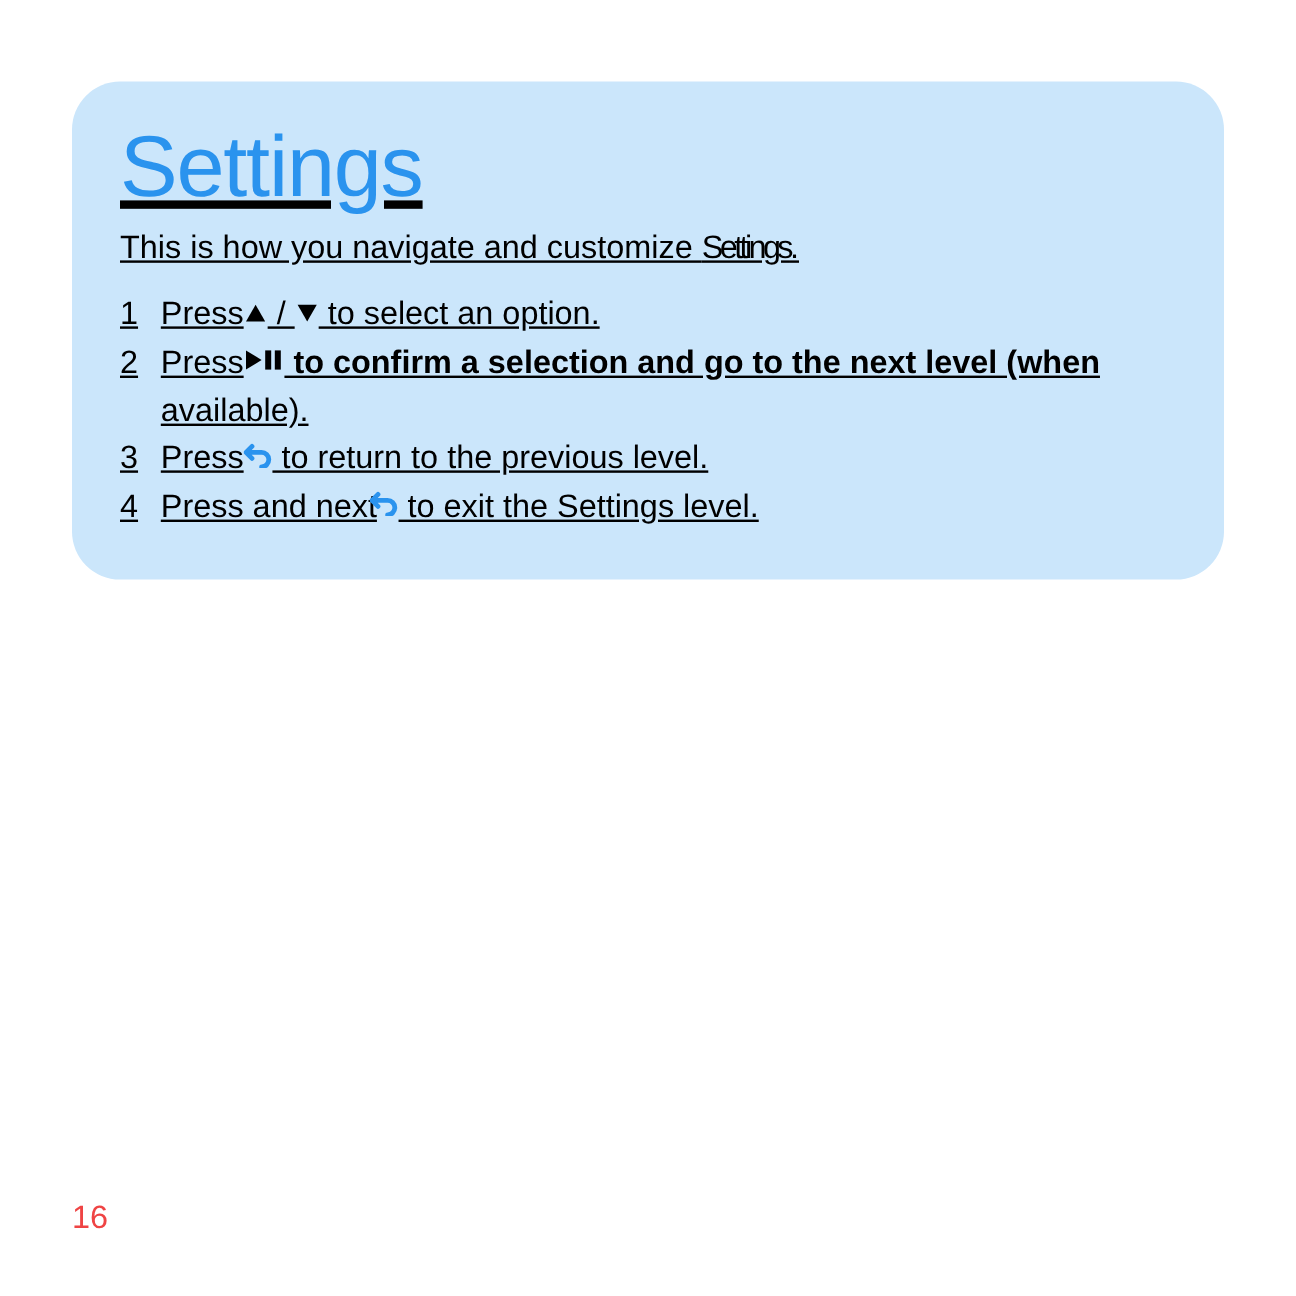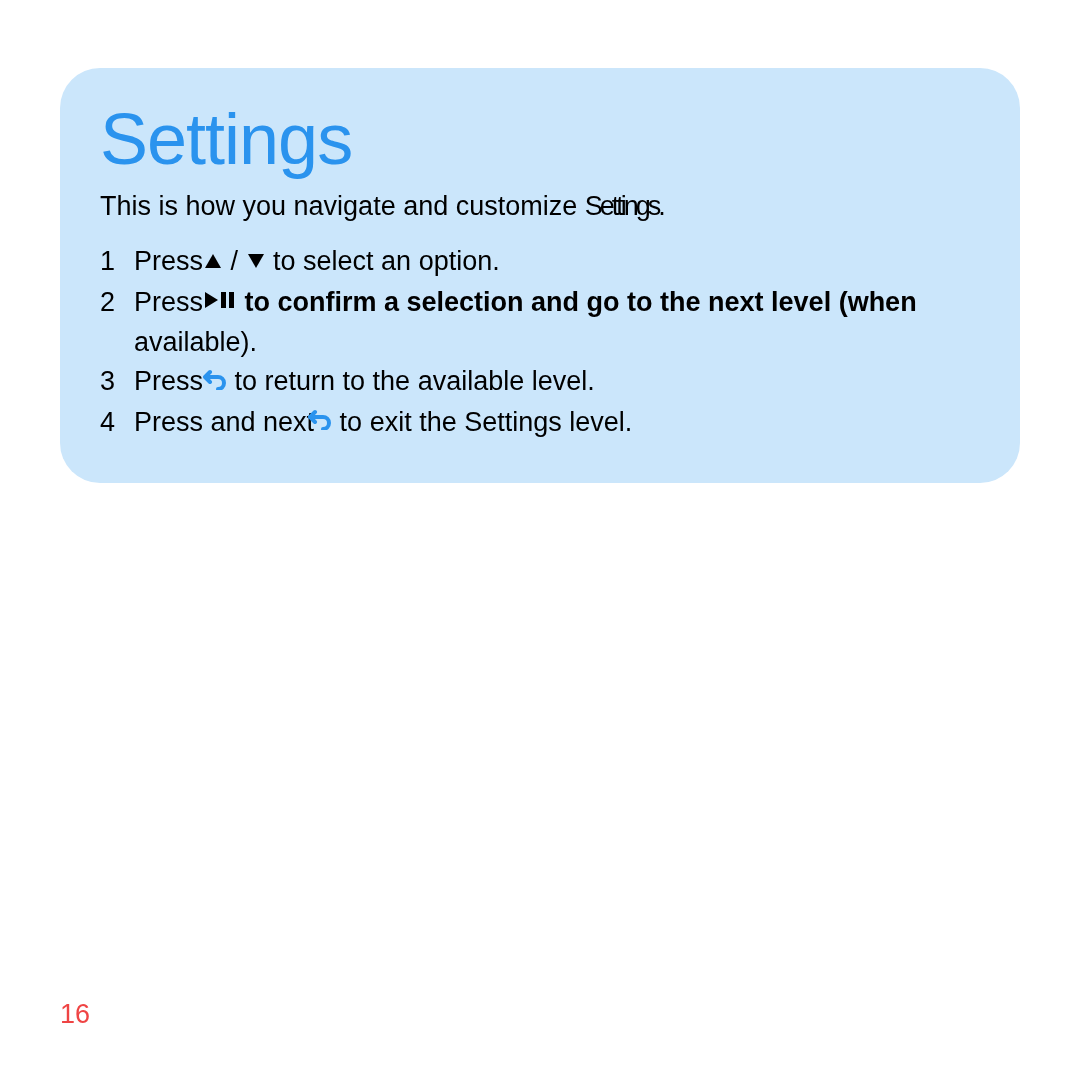--- a/index.html
+++ b/index.html
@@ -15,20 +15,21 @@
       position: relative;
     }
     .card {
       position: absolute;
       top: 68px;
       left: 60px;
       right: 60px;
       background: #cbe6fb;
       border-radius: 40px;
       padding: 30px 40px 40px 40px;
+      text-decoration: underline;
     }
     .title {
       color: #2a93ee;
       font-size: 72px;
       font-weight: normal;
       margin-bottom: 8px;
       letter-spacing: -1px;
     }
     .intro {
       font-size: 27px;
@@ -101,21 +102,21 @@
           </svg></span><span class="bold"> to confirm a selection and go to the next level (when</span>
       <span>available).</span>
     </span>
   </div>
 
   <div class="step">
     <span class="step-num">3</span>
     <span class="step-body">
       <span>Press</span><span class="icon"><svg width="24" height="22" viewBox="0 0 24 22">
             <path d="M 7 14 L 2 9 L 7 4 M 3 9 L 15 9 A 6 6 0 0 1 15 21" fill="none" stroke="#2a93ee" stroke-width="4" stroke-linecap="round" stroke-linejoin="round"></path>
-          </svg></span><span> to return to the available level.</span>
+          </svg></span><span> to return to the previous level.</span>
     </span>
   </div>
 
   <div class="step">
     <span class="step-num">4</span>
     <span class="step-body">
       <span>Press and next</span><span class="icon" style="margin-left:-6px;"><svg width="24" height="22" viewBox="0 0 24 22">
             <path d="M 7 14 L 2 9 L 7 4 M 3 9 L 15 9 A 6 6 0 0 1 15 21" fill="none" stroke="#2a93ee" stroke-width="4" stroke-linecap="round" stroke-linejoin="round"></path>
           </svg></span><span> to exit the Settings  level.</span>
     </span>

